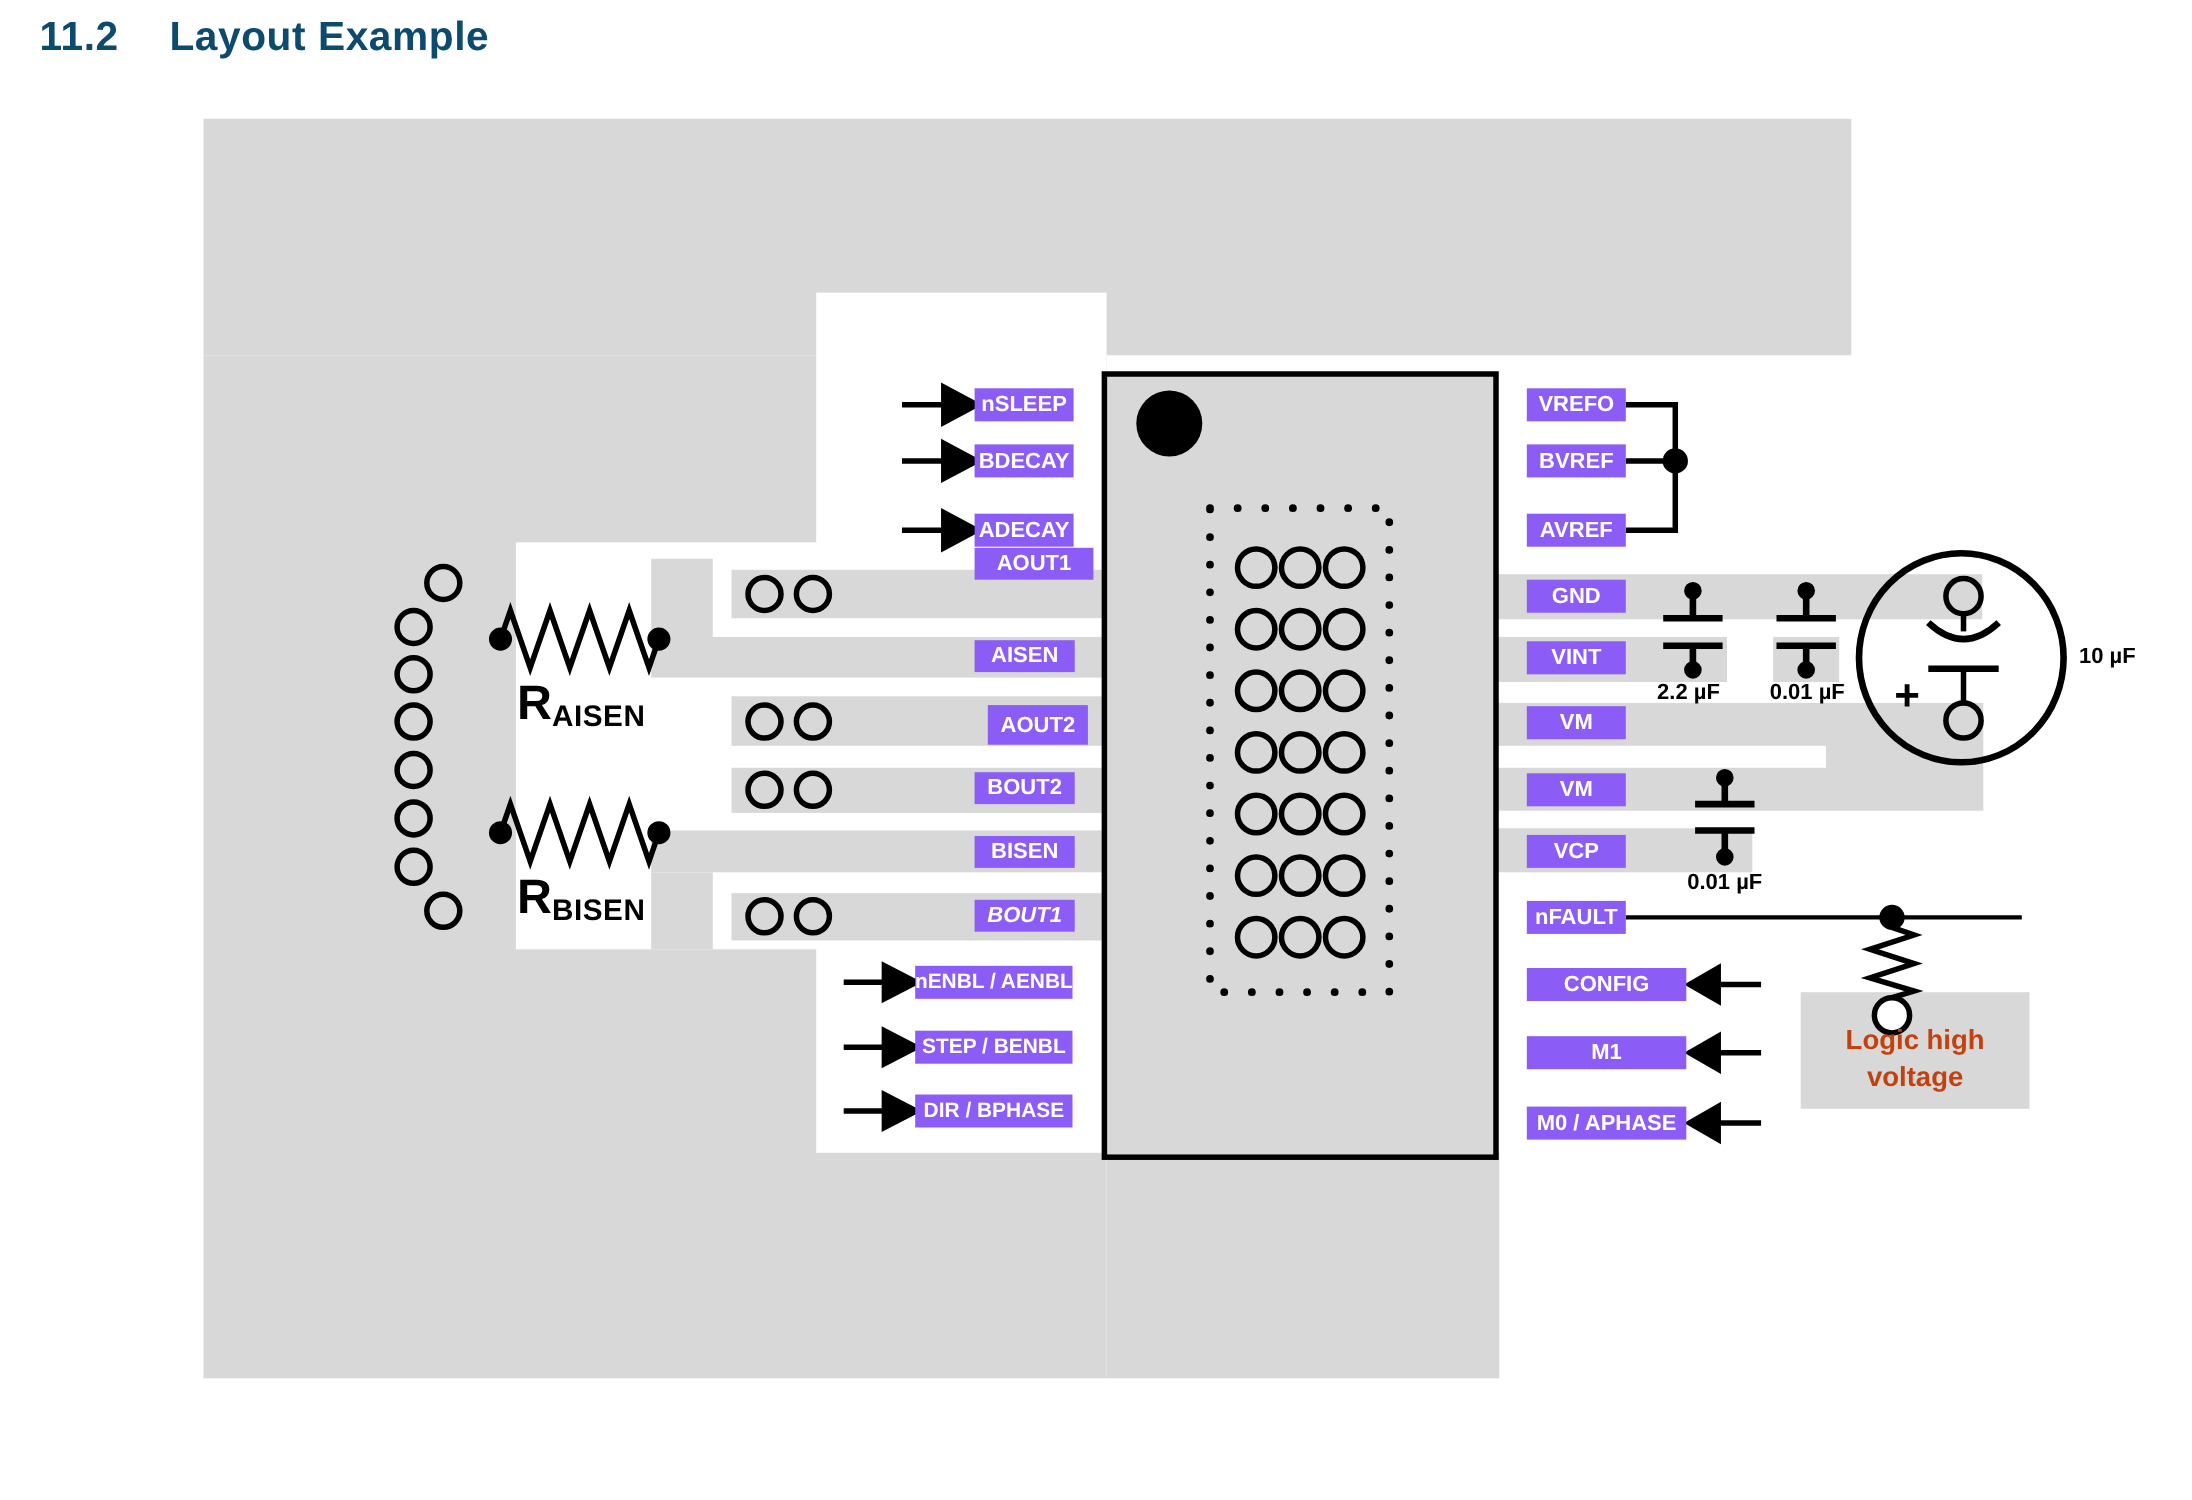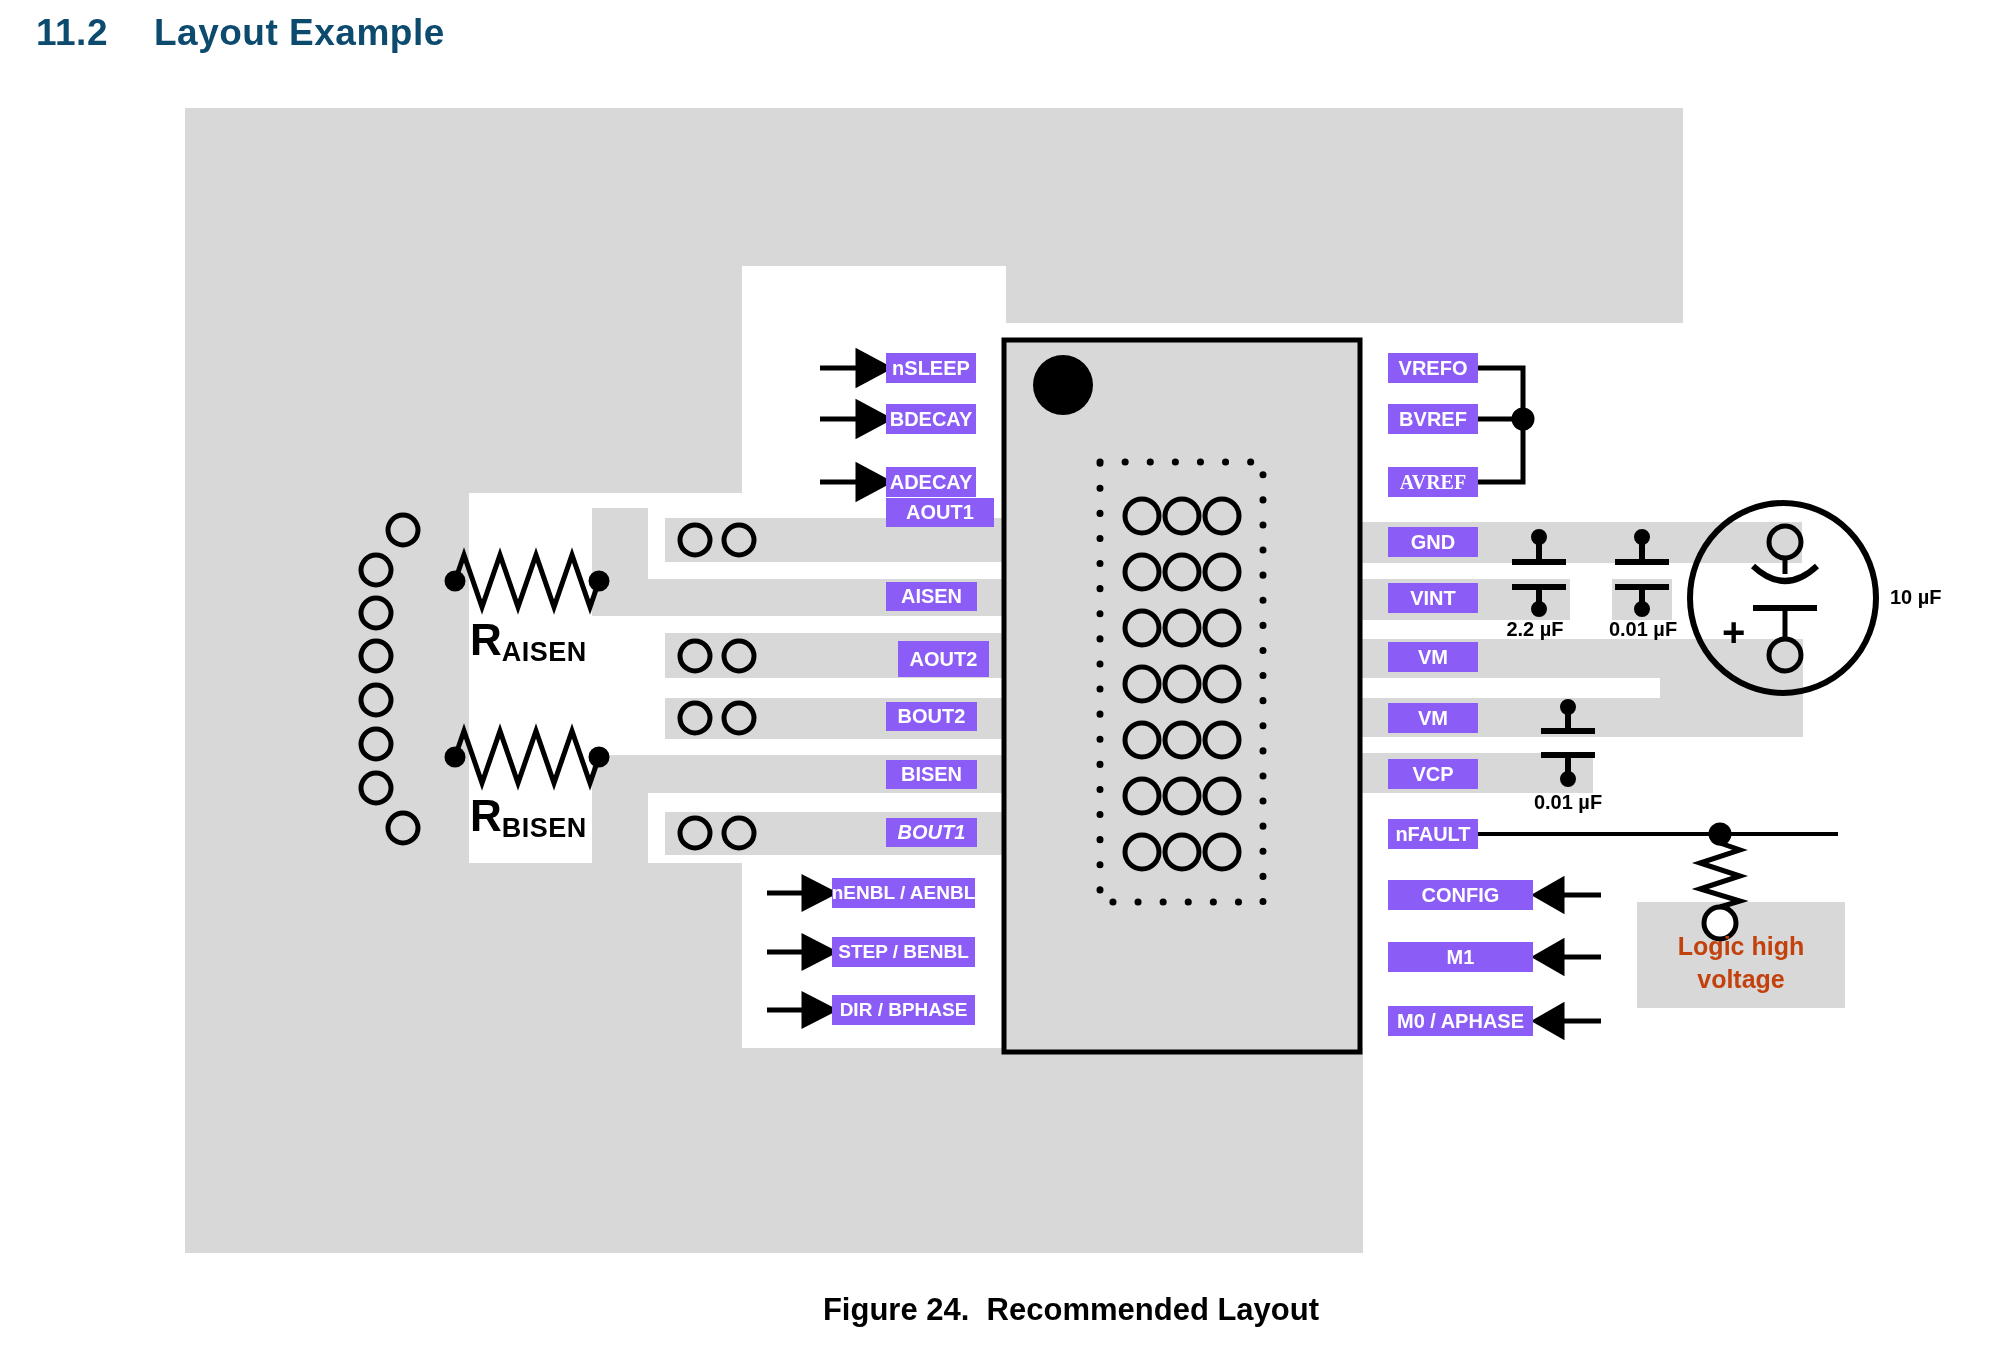--- a/index.html
+++ b/index.html
@@ -228,21 +228,21 @@
   <div class="pin" style="left:886px;top:702px;width:91px;height:29px;">BOUT2</div>
   <div class="pin" style="left:886px;top:760px;width:91px;height:29px;">BISEN</div>
   <div class="pin" style="left:886px;top:818px;width:91px;height:29px;font-style:italic;">BOUT1</div>
 
   <div class="pin wide" style="left:832px;top:878px;width:143px;height:30px;">nENBL / AENBL</div>
   <div class="pin wide" style="left:832px;top:937px;width:143px;height:30px;">STEP / BENBL</div>
   <div class="pin wide" style="left:832px;top:995px;width:143px;height:30px;">DIR / BPHASE</div>
 
   <div class="pin" style="left:1388px;top:353px;width:90px;height:30px;">VREFO</div>
   <div class="pin" style="left:1388px;top:404px;width:90px;height:30px;">BVREF</div>
-  <div class="pin" style="left:1388px;top:467px;width:90px;height:30px;font-family:Liberation Serif, serif;">AVREF</div>
+  <div class="pin" style="left:1388px;top:467px;width:90px;height:30px;">AVREF</div>
 
   <div class="pin" style="left:1388px;top:527px;width:90px;height:30px;">GND</div>
   <div class="pin" style="left:1388px;top:583px;width:90px;height:30px;">VINT</div>
   <div class="pin" style="left:1388px;top:642px;width:90px;height:30px;">VM</div>
   <div class="pin" style="left:1388px;top:703px;width:90px;height:30px;">VM</div>
   <div class="pin" style="left:1388px;top:759px;width:90px;height:30px;">VCP</div>
   <div class="pin" style="left:1388px;top:819px;width:90px;height:30px;">nFAULT</div>
 
   <div class="pin" style="left:1388px;top:880px;width:145px;height:30px;">CONFIG</div>
   <div class="pin" style="left:1388px;top:942px;width:145px;height:30px;">M1</div>
@@ -259,15 +259,14 @@
   <div class="cap-val" style="left:1588px;top:618px;width:110px;">0.01 µF</div>
   <div class="cap-val" style="left:1513px;top:791px;width:110px;">0.01 µF</div>
   <div class="tenuf">10 µF</div>
   <div class="plus">+</div>
 
   <div class="logic-label">
     <div>Logic high</div>
     <div>voltage</div>
   </div>
 
-  <div class="caption">Figure 24.  Recommended Layout</div>
 
 </div>
 
 </body></html>

